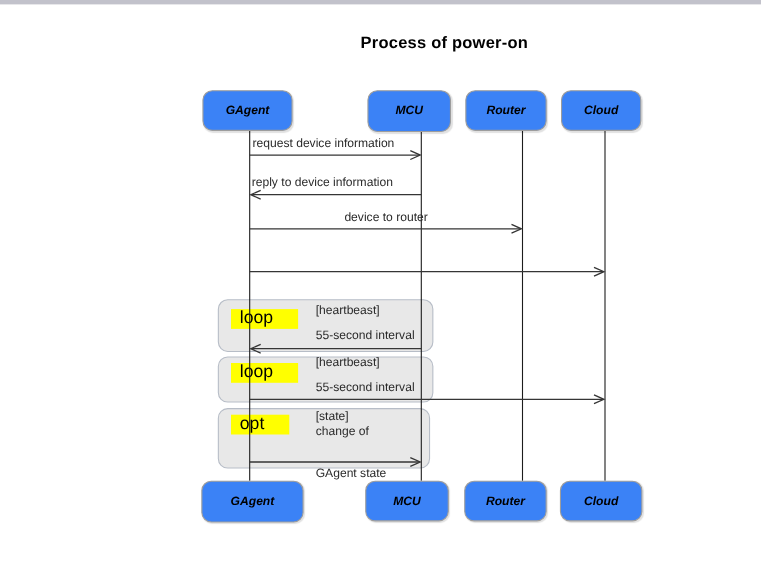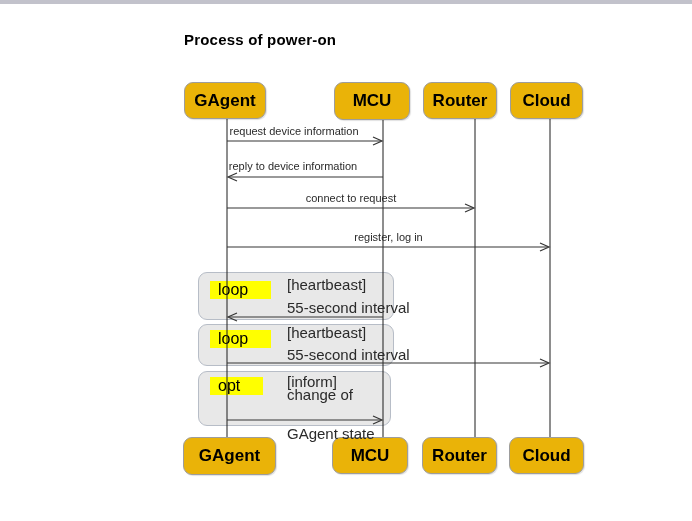--- a/index.html
+++ b/index.html
@@ -9,33 +9,34 @@
     background:#ffffff;
     font-family:"Liberation Sans", sans-serif;
     overflow:hidden;
   }
   .top-strip{
     position:absolute;left:0;top:0;width:692px;height:4px;
     background:#c2c2cb;
   }
   .diagram-title{
     position:absolute;left:184px;top:31px;width:296px;
-    text-align:left;
+    text-align:right;
     font-size:15px;font-weight:bold;color:#000;
     letter-spacing:0.2px;
   }
   .participant{
     position:absolute;
-    background:#eab308;
+    background:#3b82f6;
     border:1.5px solid #9d9d9d;
     border-radius:9px;
     box-sizing:border-box;
     display:flex;align-items:center;justify-content:center;
-    font-size:17px;font-weight:bold;color:#000;
+    font-size:11px;font-weight:bold;color:#000;
     box-shadow:1px 1px 1px rgba(0,0,0,0.12);
+    font-style:italic;
   }
   svg.overlay{position:absolute;left:0;top:0;}
   .msg-label{
     position:absolute;
     font-size:11px;color:#2a2a2a;
     text-align:center;
     white-space:nowrap;
   }
   .fragment{
     position:absolute;
@@ -47,21 +48,21 @@
   .fragment-label{
     position:absolute;
     background:#ffff00;
     font-size:16px;color:#000;
     padding-left:8px;
     box-sizing:border-box;
     display:flex;align-items:center;
   }
   .fragment-text{
     position:absolute;
-    font-size:15px;color:#2a2a2a;
+    font-size:11px;color:#2a2a2a;
     white-space:nowrap;
   }
 </style>
 </head>
 <body>
 
 <div id="canvas">
 
   <div class="top-strip"></div>
 
@@ -112,26 +113,25 @@
   <div class="participant" style="left:423px;top:82px;width:74px;height:37px;">Router</div>
   <div class="participant" style="left:510px;top:82px;width:73px;height:37px;">Cloud</div>
 
   <div class="participant" style="left:183px;top:437px;width:93px;height:38px;">GAgent</div>
   <div class="participant" style="left:332px;top:437px;width:76px;height:37px;">MCU</div>
   <div class="participant" style="left:422px;top:437px;width:75px;height:37px;">Router</div>
   <div class="participant" style="left:509px;top:437px;width:75px;height:37px;">Cloud</div>
 
   <div class="msg-label" style="left:227px;top:125px;width:134px;">request device information</div>
   <div class="msg-label" style="left:227px;top:160px;width:132px;">reply to device information</div>
-  <div class="msg-label" style="left:227px;top:192px;width:248px;">connect to request</div>
-  <div class="msg-label" style="left:227px;top:231px;width:323px;">register, log in</div>
+  <div class="msg-label" style="left:227px;top:192px;width:248px;">device to router</div>
 
   <div class="fragment-text" style="left:287px;top:276px;">[heartbeast]</div>
   <div class="fragment-text" style="left:287px;top:299px;">55-second interval</div>
 
   <div class="fragment-text" style="left:287px;top:324px;">[heartbeast]</div>
   <div class="fragment-text" style="left:287px;top:346px;">55-second interval</div>
 
-  <div class="fragment-text" style="left:287px;top:373px;">[inform]</div>
+  <div class="fragment-text" style="left:287px;top:373px;">[state]</div>
   <div class="fragment-text" style="left:287px;top:386px;">change of</div>
   <div class="fragment-text" style="left:287px;top:405px;margin-top:20px;">GAgent state</div>
 
 </div>
 
 </body></html>

